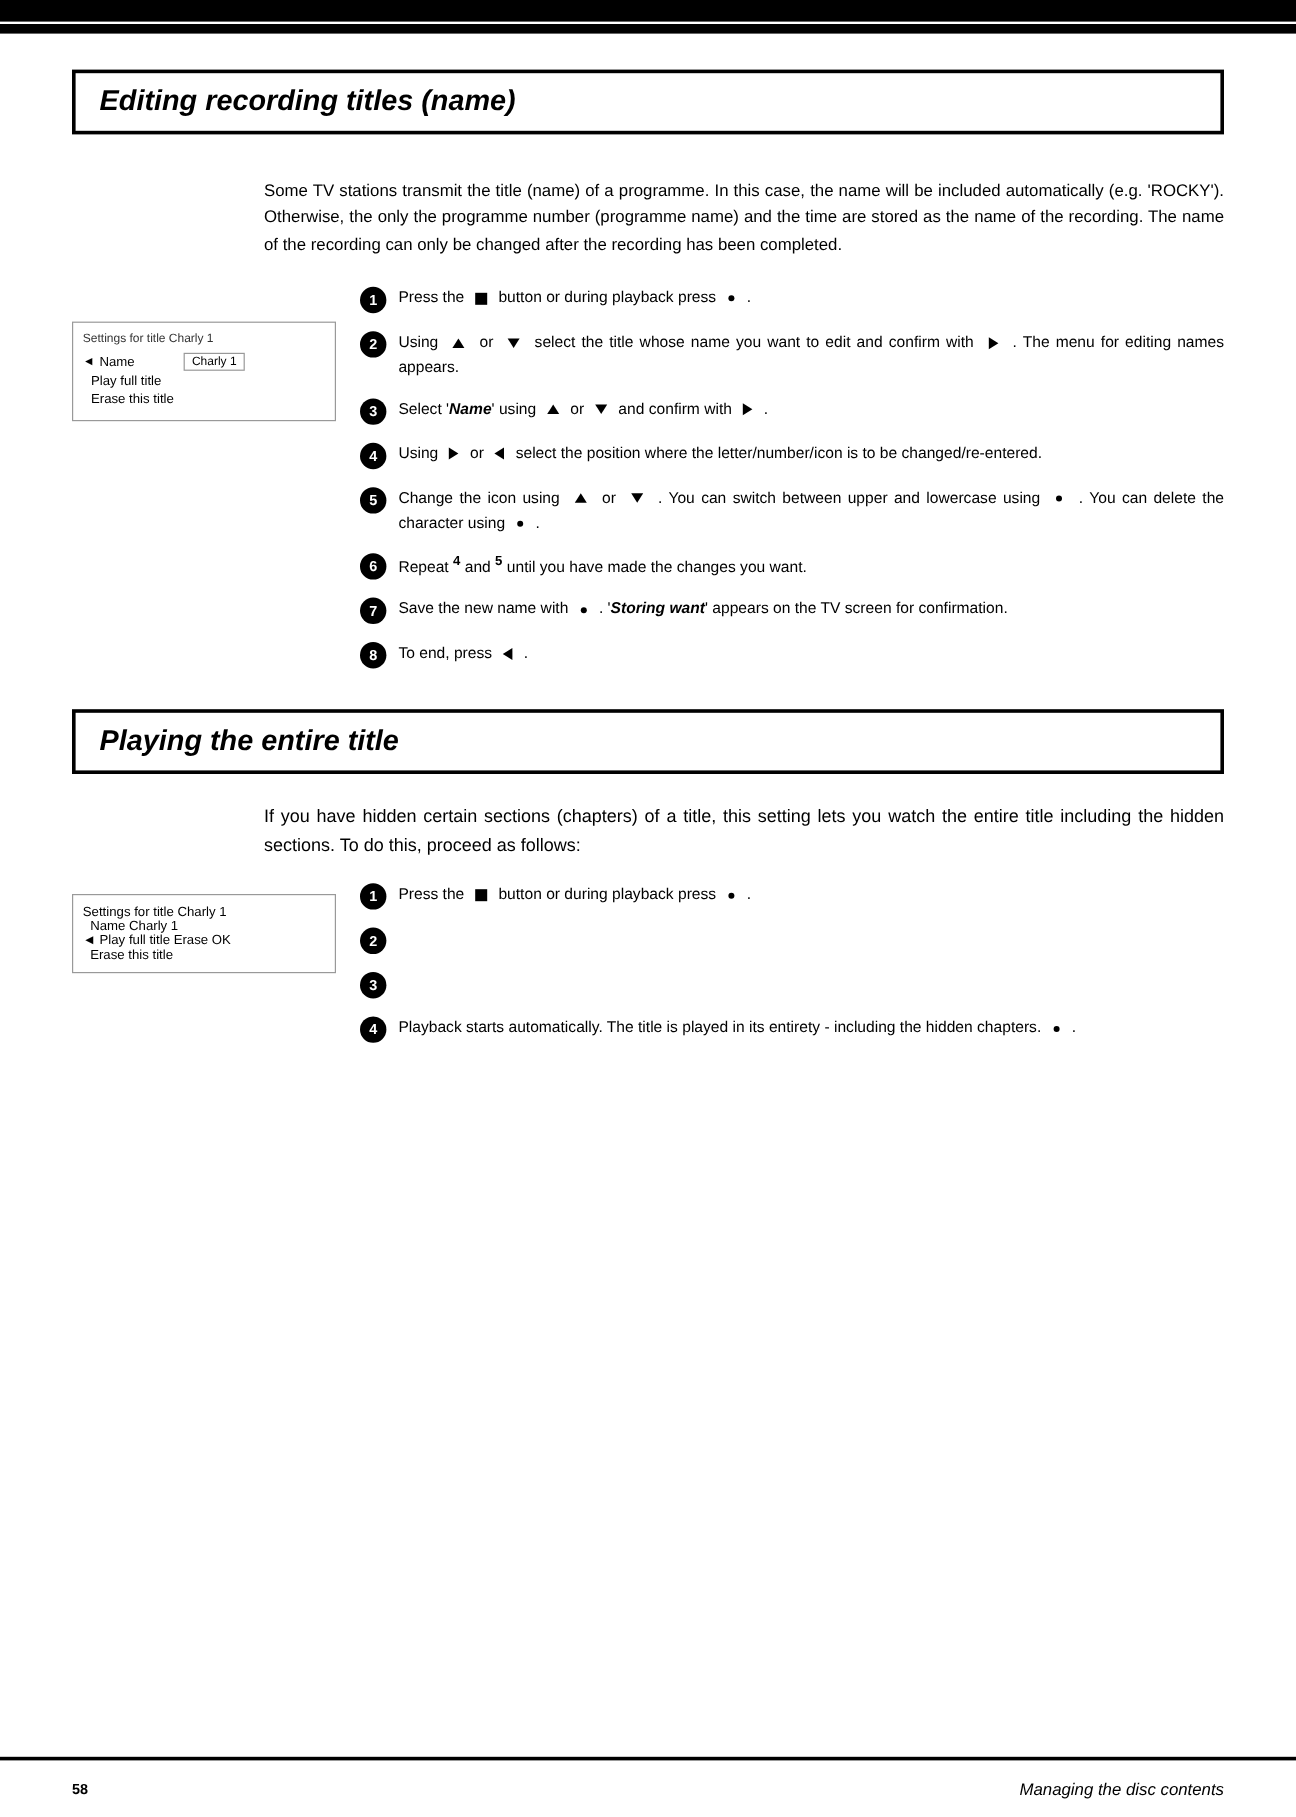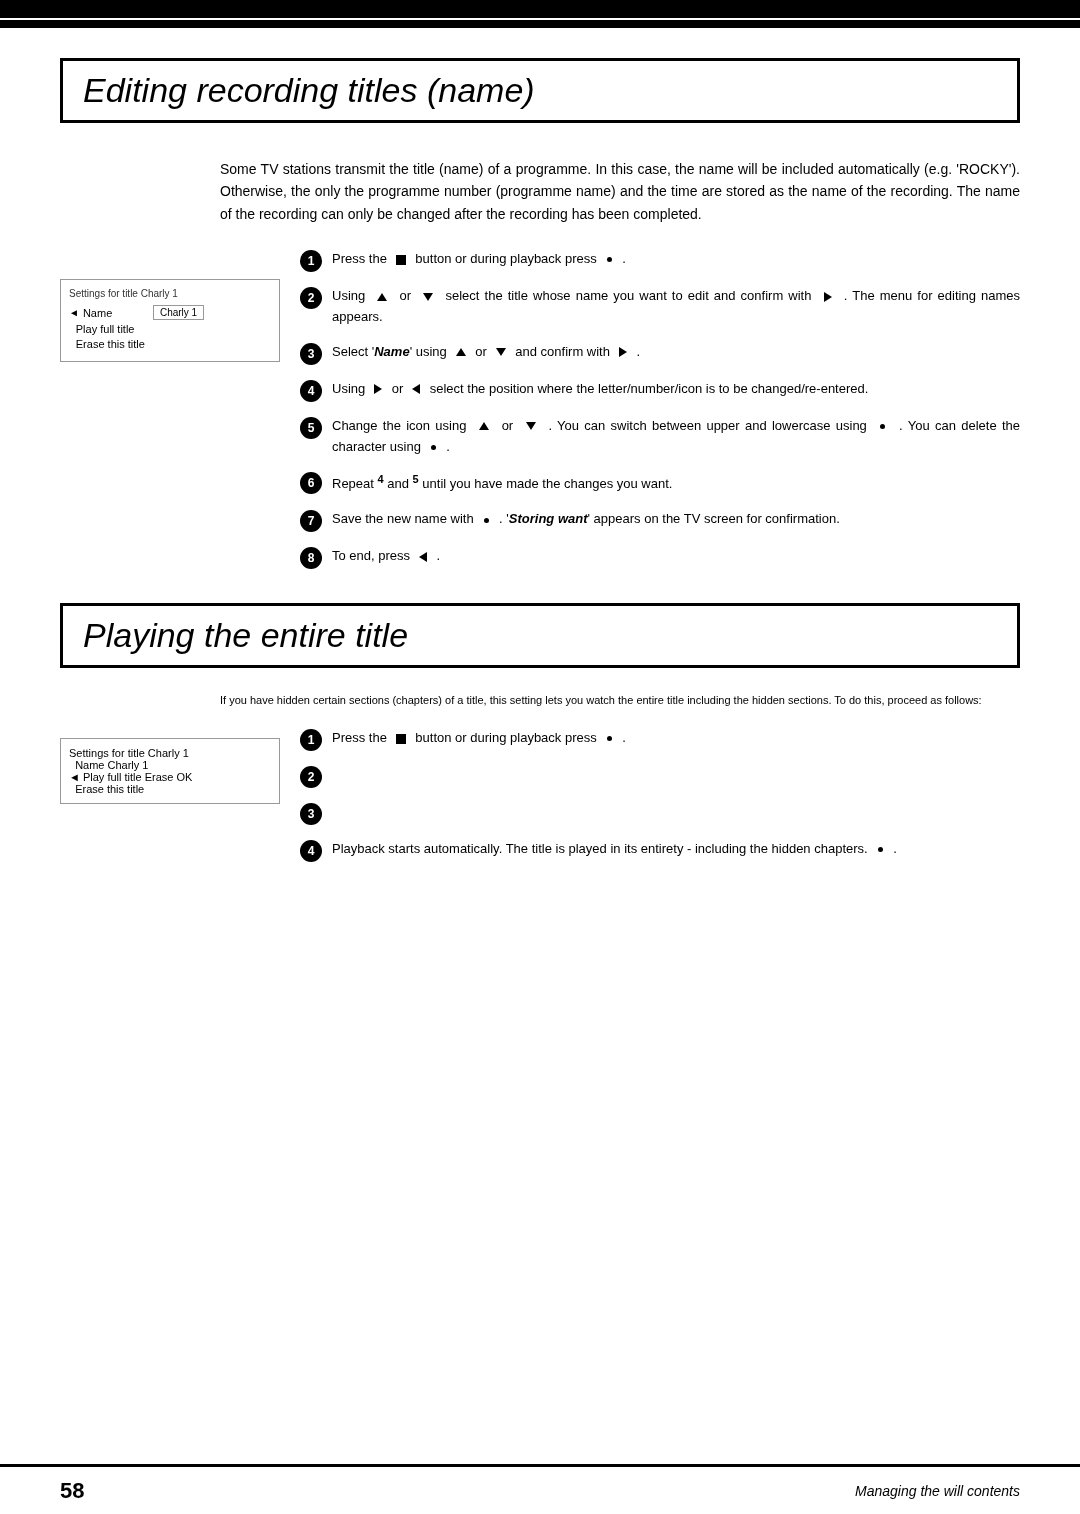--- a/index.html
+++ b/index.html
@@ -32,22 +32,22 @@
 
     
     .section-heading {
       border: 3px solid #000;
       padding: 10px 20px;
       margin-bottom: 24px;
       display: inline-block;
       width: 100%;
     }
     .section-heading h2 {
-      font-size: 34px;
-      font-weight: normal;
+      font-size: 24px;
+      font-weight: bold;
       font-style: italic;
     }
 
     .intro-text {
       font-size: 14px;
       line-height: 1.6;
       margin-bottom: 24px;
       text-align: justify;
       padding-left: 160px;
       margin-top: 11px;
@@ -210,37 +210,37 @@
       left: 0;
       right: 0;
       height: 50px;
       display: flex;
       align-items: center;
       border-top: 3px solid #000;
       padding: 0 60px;
     }
 
     .page-number {
-      font-size: 22px;
+      font-size: 12px;
       font-weight: bold;
       margin-right: 40px;
     }
 
     .bottom-section-title {
       font-size: 14px;
       font-style: italic;
       margin-left: auto;
     }
 
     .section2 {
       margin-top: 20px;
     }
 
     .section2-intro {
-      font-size: 11px;
+      font-size: 15px;
       line-height: 1.6;
       margin-bottom: 18px;
       text-align: justify;
       padding-left: 160px;
     }
 
     .sidebar-box2 {
       width: 220px;
       min-width: 220px;
       border: 1px solid #999;
@@ -407,14 +407,14 @@
         </div>
 
       </div>
     </div>
   </div>
 
 </div>
 
 <div class="bottom-bar">
   <span class="page-number">58</span>
-  <span class="bottom-section-title">Managing the will contents</span>
+  <span class="bottom-section-title">Managing the disc contents</span>
 </div>
 
 </body></html>

